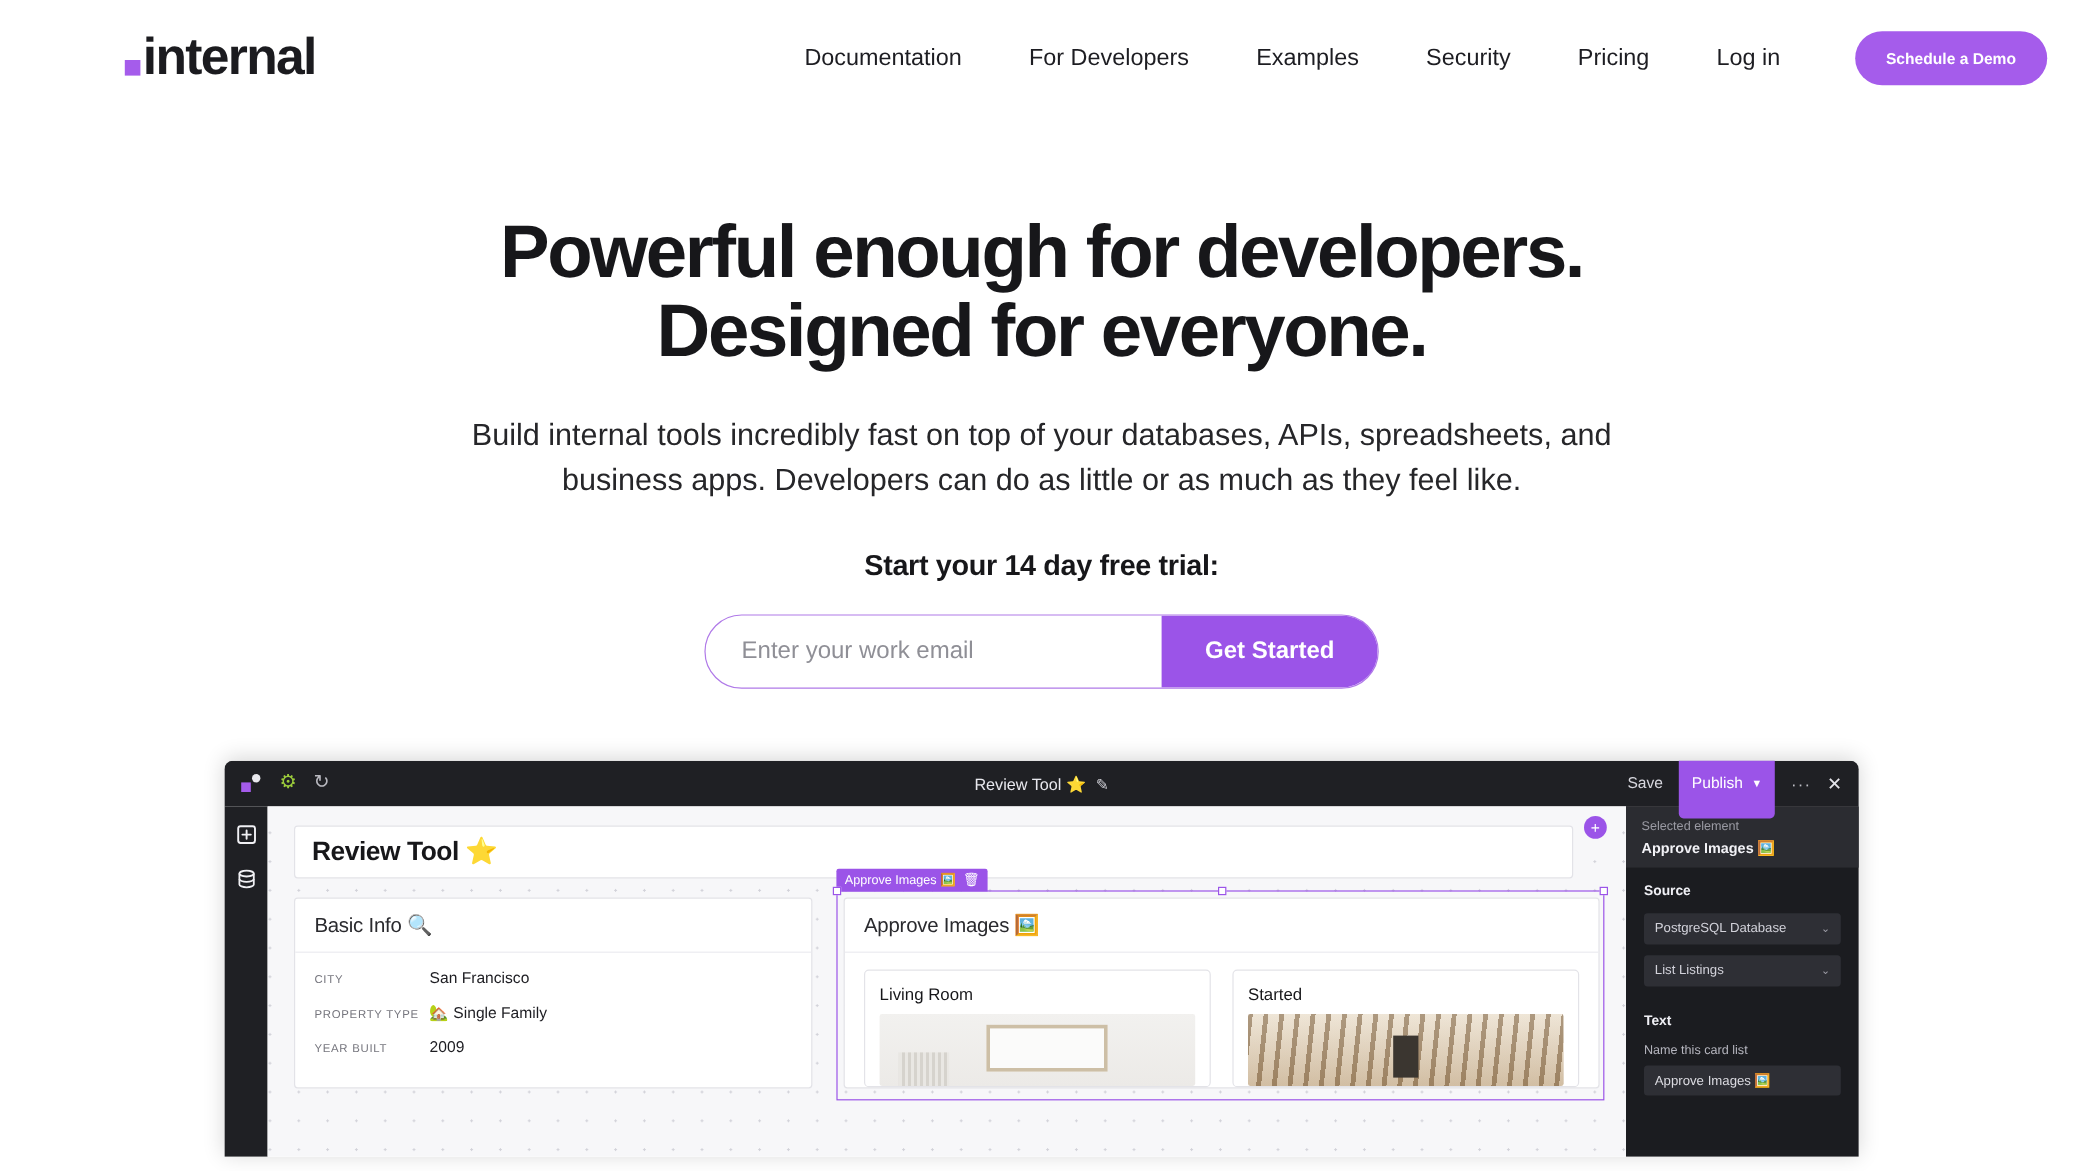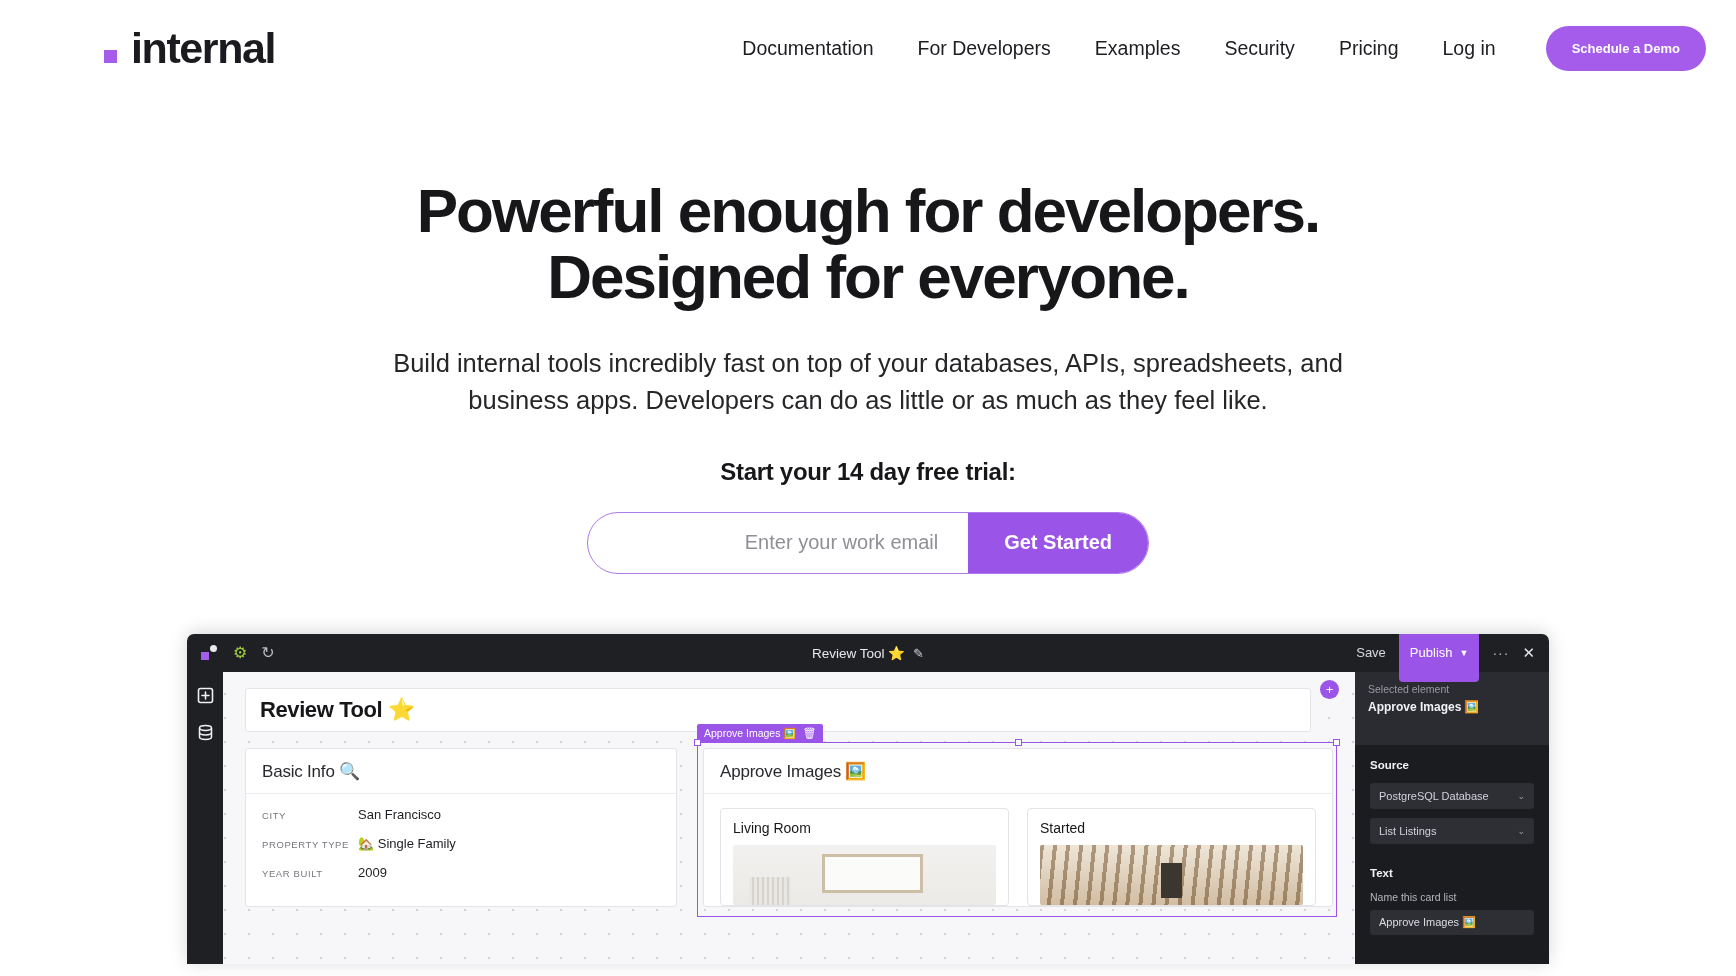--- a/index.html
+++ b/index.html
@@ -12,39 +12,39 @@
     color: #17171a;
   }
 
   
   .nav {
     height: 96px;
     display: flex;
     align-items: center;
     padding: 0 30px 0 104px;
   }
-  .logo { display: flex; align-items: flex-end; gap: 12px; }
+  .logo { display: flex; align-items: flex-end; gap: 0; }
   .logo-dot {
     width: 13px; height: 13px;
     background: #a55ceb;
     margin-bottom: 5px;
     margin-right: 2px;
   }
   .logo-word {
     font-size: 43px;
     font-weight: 700;
     letter-spacing: -1.4px;
     line-height: 0.95;
     color: #1b1b1f;
   }
   .nav-links {
     margin-left: auto;
     display: flex;
     align-items: center;
-    gap: 0;
+    gap: 12px;
   }
   .nav-link {
     font-size: 19.5px;
     color: #1d1d22;
     padding: 0 22px;
     text-decoration: none;
     white-space: nowrap;
     cursor: pointer;
   }
   .nav-cta {
@@ -99,21 +99,20 @@
   }
   .email-input {
     flex: 1;
     border: none;
     outline: none;
     padding: 0 30px;
     font-size: 20px;
     color: #7f1d1d;
     font-family: "Liberation Sans", sans-serif;
     background: transparent;
-    text-align: right;
   }
   .email-input::placeholder { color: #8f8f96; }
   .get-started {
     background: #9b54e8;
     color: #ffffff;
     border: none;
     font-size: 20px;
     font-weight: 700;
     padding: 0 36px;
     cursor: pointer;
@@ -277,21 +276,21 @@
     width: 19px; height: 19px; border-radius: 50%;
     background: #9b54e8; color: #fff; font-size: 13px;
     display: flex; align-items: center; justify-content: center;
     cursor: pointer; line-height: 1;
   }
 
   .inspector {
     width: 194px; background: #1b1c20; color: #e6e6ec;
     display: flex; flex-direction: column;
   }
-  .insp-sel { background: #2b2c31; padding: 11px 13px 31px; }
+  .insp-sel { background: #2b2c31; padding: 11px 13px 9px; }
   .insp-sel-label { font-size: 10.5px; color: #9a9aa3; margin-bottom: 5px; }
   .insp-sel-val { font-size: 12px; font-weight: 700; color: #f2f2f6; }
   .insp-section { padding: 14px 15px 0; }
   .insp-h { font-size: 11.5px; font-weight: 700; color: #f0f0f5; margin-bottom: 12px; }
   .insp-select {
     background: #2e2f35; border: none; border-radius: 3px;
     height: 26px; display: flex; align-items: center;
     justify-content: space-between; padding: 0 9px;
     font-size: 11px; color: #d2d2da; margin-bottom: 9px; cursor: pointer;
   }

